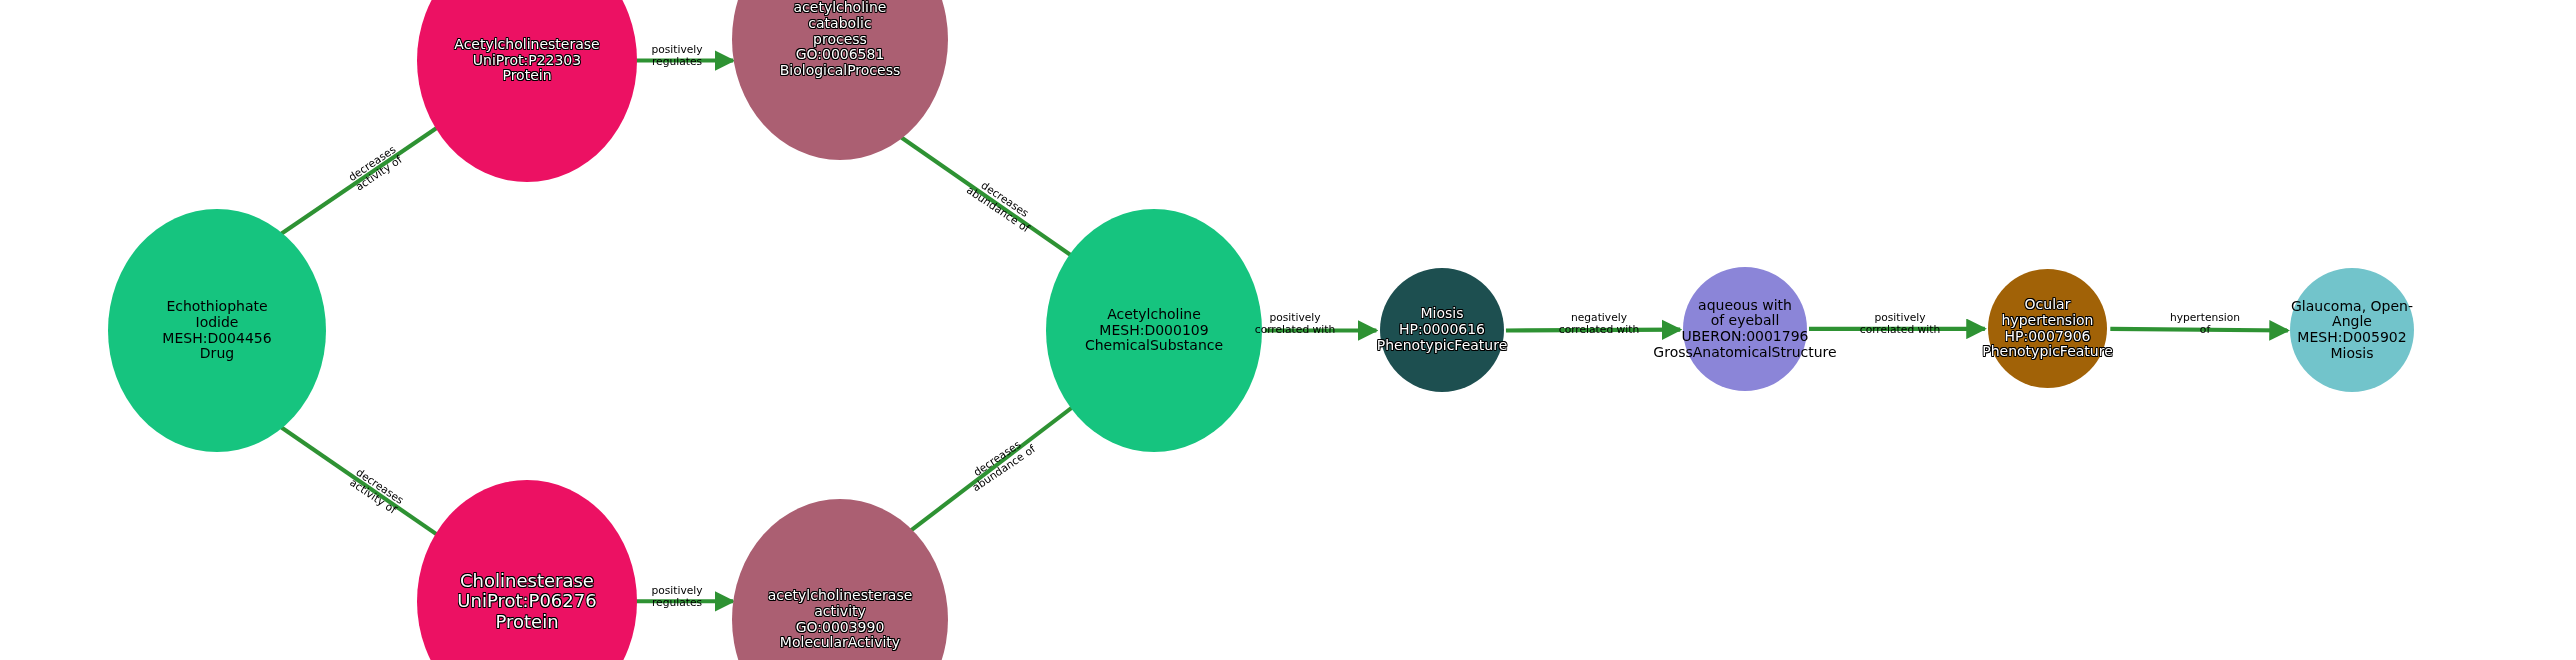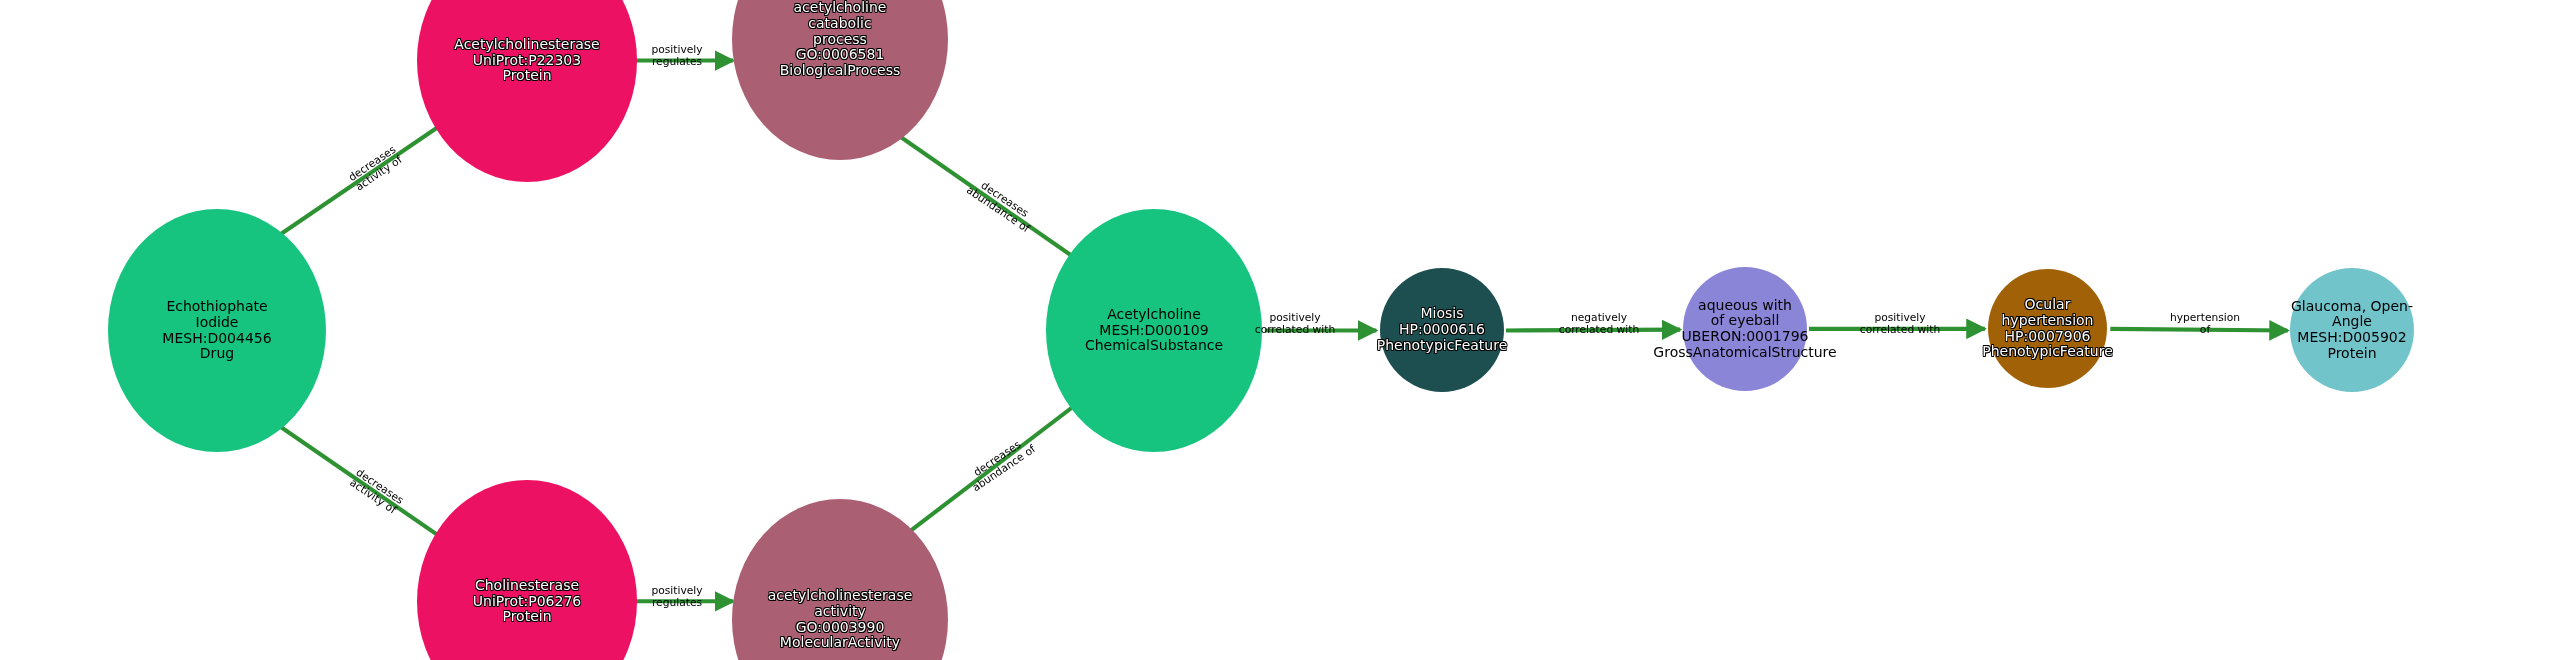--- a/index.html
+++ b/index.html
@@ -121,24 +121,24 @@
       <div class="node" style="left: 1988px; top: 269px; width: 119px; height: 119px; background: #a16207;">
         <span class="node-label lbl-light" style="font-size: 14px;">Ocular
 hypertension
 HP:0007906
 PhenotypicFeature</span>
       </div>
       <div class="node" style="left: 2290px; top: 268px; width: 124px; height: 124px; background: rgb(114, 196, 203);">
         <span class="node-label lbl-dark" style="font-size: 14px;">Glaucoma, Open-
 Angle
 MESH:D005902
-Protein</span>
+Miosis</span>
       </div>
       <div class="node" style="left: 417px; top: 480px; width: 220px; height: 243px; background: rgb(236, 17, 99);">
-        <span class="node-label lbl-light" style="font-size: 14px;">Cholinesterase
+        <span class="node-label lbl-light" style="font-size: 18px;">Cholinesterase
 UniProt:P06276
 Protein</span>
       </div>
       <div class="node" style="left: 732px; top: 499px; width: 216px; height: 241px; background: rgb(171, 95, 114);">
         <span class="node-label lbl-light" style="font-size: 14px;">acetylcholinesterase
 activity
 GO:0003990
 MolecularActivity</span>
       </div>
     </div>

